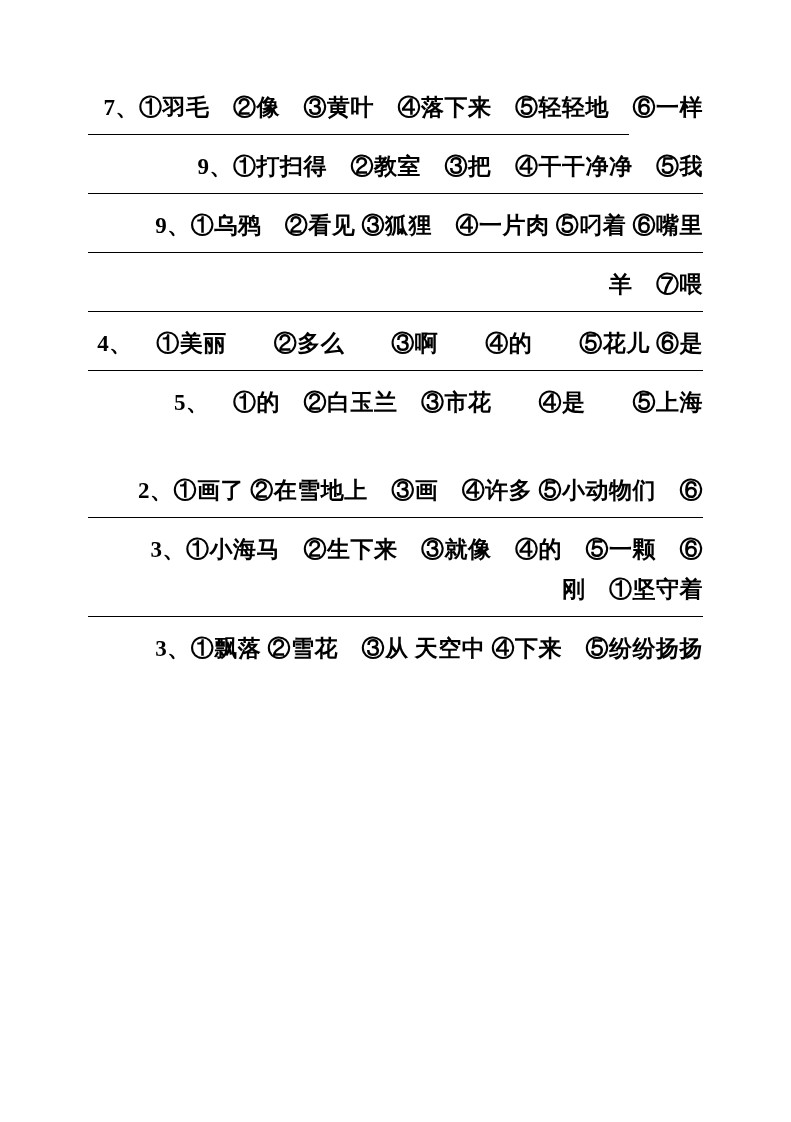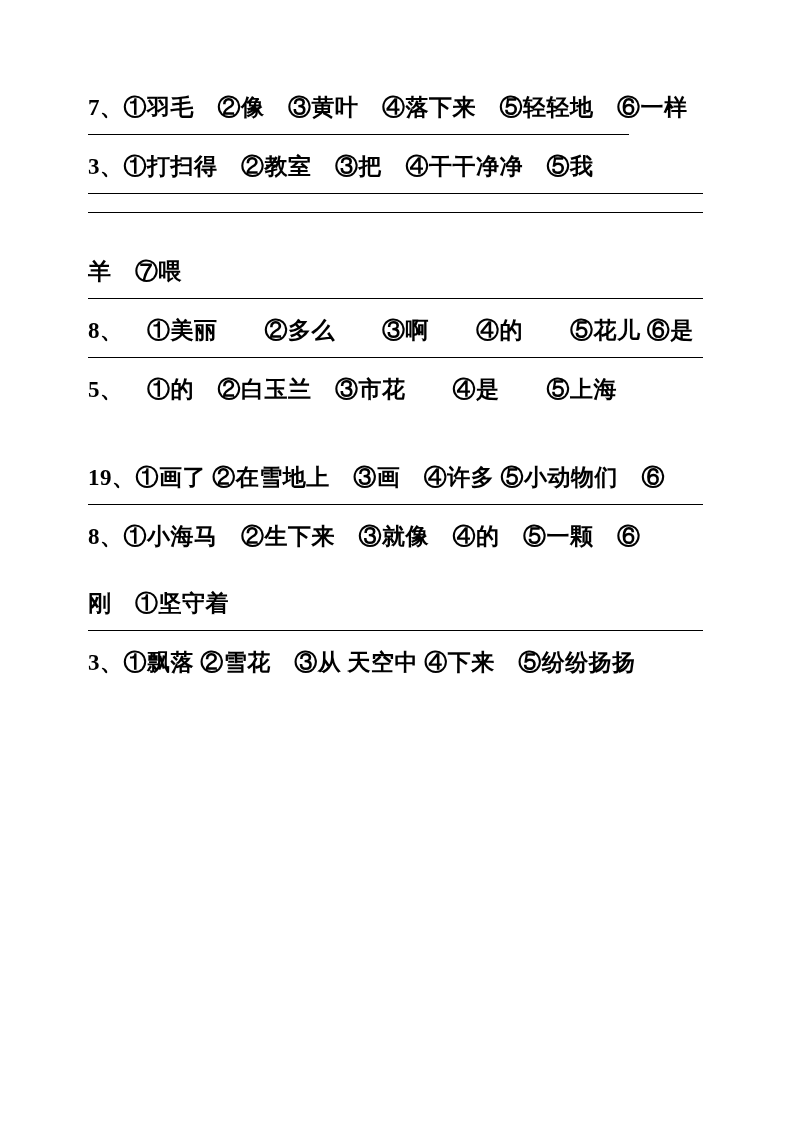--- a/index.html
+++ b/index.html
@@ -16,20 +16,21 @@
     overflow: hidden;
   }
   .page {
     position: absolute;
     left: 0;
     top: 0;
     width: 791px;
     height: 1122px;
     padding: 0;
     box-sizing: border-box;
+    text-align: right;
   }
   .items {
     position: absolute;
     left: 88px;
     top: 88px;
     width: 615px;
   }
   .item {
     position: relative;
     margin: 0;
@@ -38,21 +39,20 @@
   .line {
     font-size: 23px;
     line-height: 40px;
     letter-spacing: 0.5px;
     white-space: pre-wrap;
     word-break: break-all;
     font-weight: 600;
   }
   .line.cont {
     padding-left: 0;
-    margin-top: 27px;
   }
   .rule {
     border: none;
     border-top: 1.6px solid #000;
     margin: 6px 0 8px 0;
     height: 0;
   }
   .rule.short {
     width: 88%;
   }
@@ -67,44 +67,45 @@
 </head>
 <body>
 
 <div class="page">
   <div class="items" id="items-container">
       <div class="item">
         <div class="line">7、①羽毛　②像　③黄叶　④落下来　⑤轻轻地　⑥一样</div>
         <div class="rule short"></div>
       </div>
       <div class="item">
-        <div class="line">3、①打扫得　②教室　③把　④干干净净　⑤我</div>
+        <div class="line">9、①打扫得　②教室　③把　④干干净净　⑤我</div>
         <div class="rule full"></div>
       </div>
       <div class="item">
+        <div class="line">9、①乌鸦　②看见 ③狐狸　④一片肉 ⑤叼着 ⑥嘴里</div>
         <div class="rule full"></div>
       </div>
       <div class="item">
         <div class="line cont">羊　⑦喂</div>
         <div class="rule full"></div>
       </div>
       <div class="item">
-        <div class="line">8、　①美丽　　②多么　　③啊　　④的　　⑤花儿 ⑥是</div>
+        <div class="line">4、　①美丽　　②多么　　③啊　　④的　　⑤花儿 ⑥是</div>
         <div class="rule full"></div>
       </div>
       <div class="item">
         <div class="line">5、　①的　②白玉兰　③市花　　④是　　⑤上海</div>
         <div class="rule none"></div>
       </div>
       <div class="item">
-        <div class="line">19、①画了 ②在雪地上　③画　④许多 ⑤小动物们　⑥</div>
+        <div class="line">2、①画了 ②在雪地上　③画　④许多 ⑤小动物们　⑥</div>
         <div class="rule full"></div>
       </div>
       <div class="item">
-        <div class="line">8、①小海马　②生下来　③就像　④的　⑤一颗　⑥</div>
+        <div class="line">3、①小海马　②生下来　③就像　④的　⑤一颗　⑥</div>
         <div class="line cont">刚　①坚守着</div>
         <div class="rule full"></div>
       </div>
       <div class="item">
         <div class="line">3、①飘落 ②雪花　③从 天空中 ④下来　⑤纷纷扬扬</div>
         <div class="rule none"></div>
       </div>
     </div>
 </div>
 

